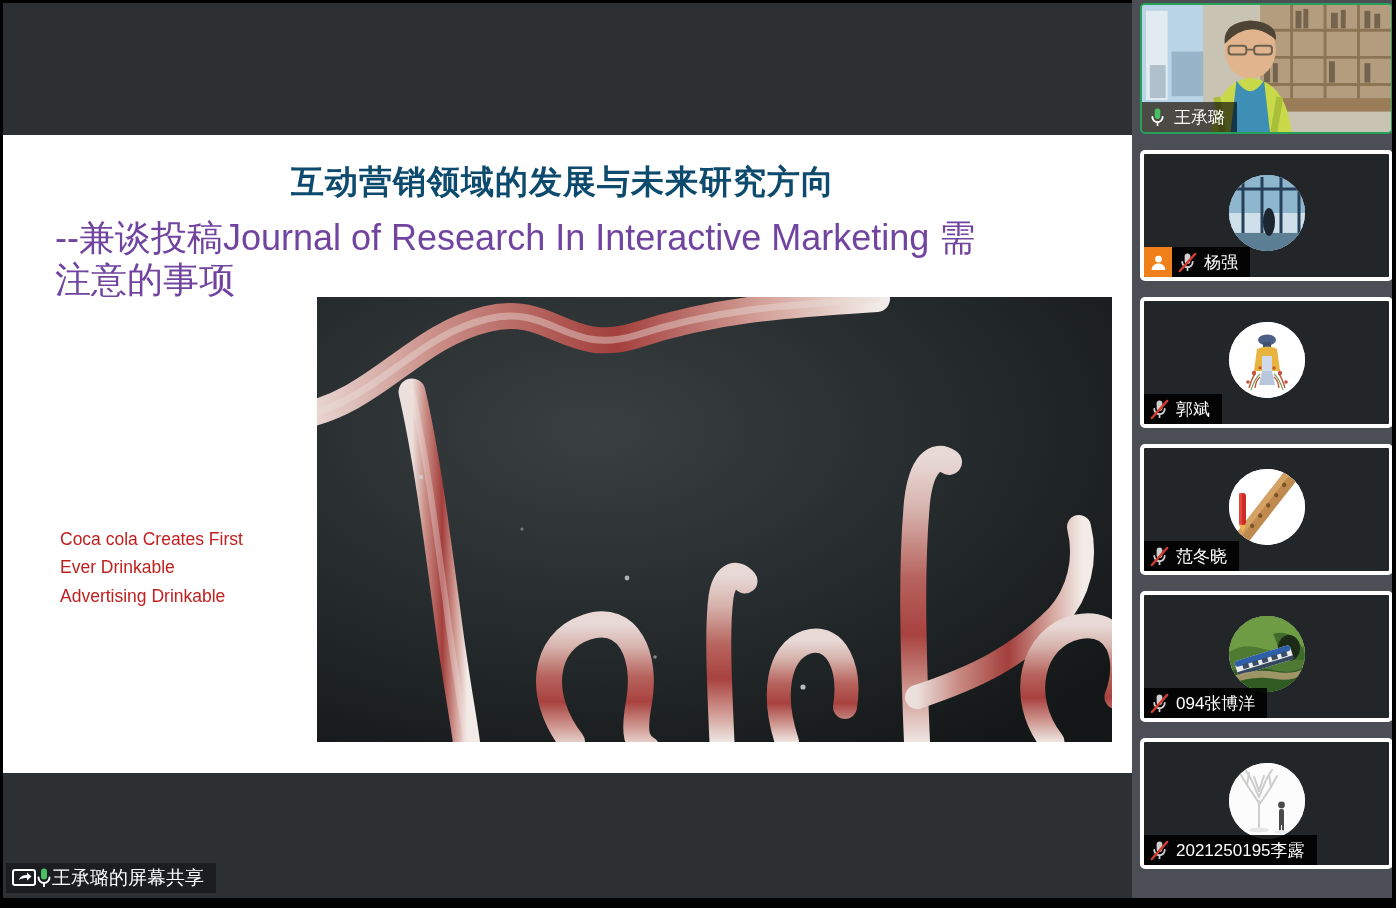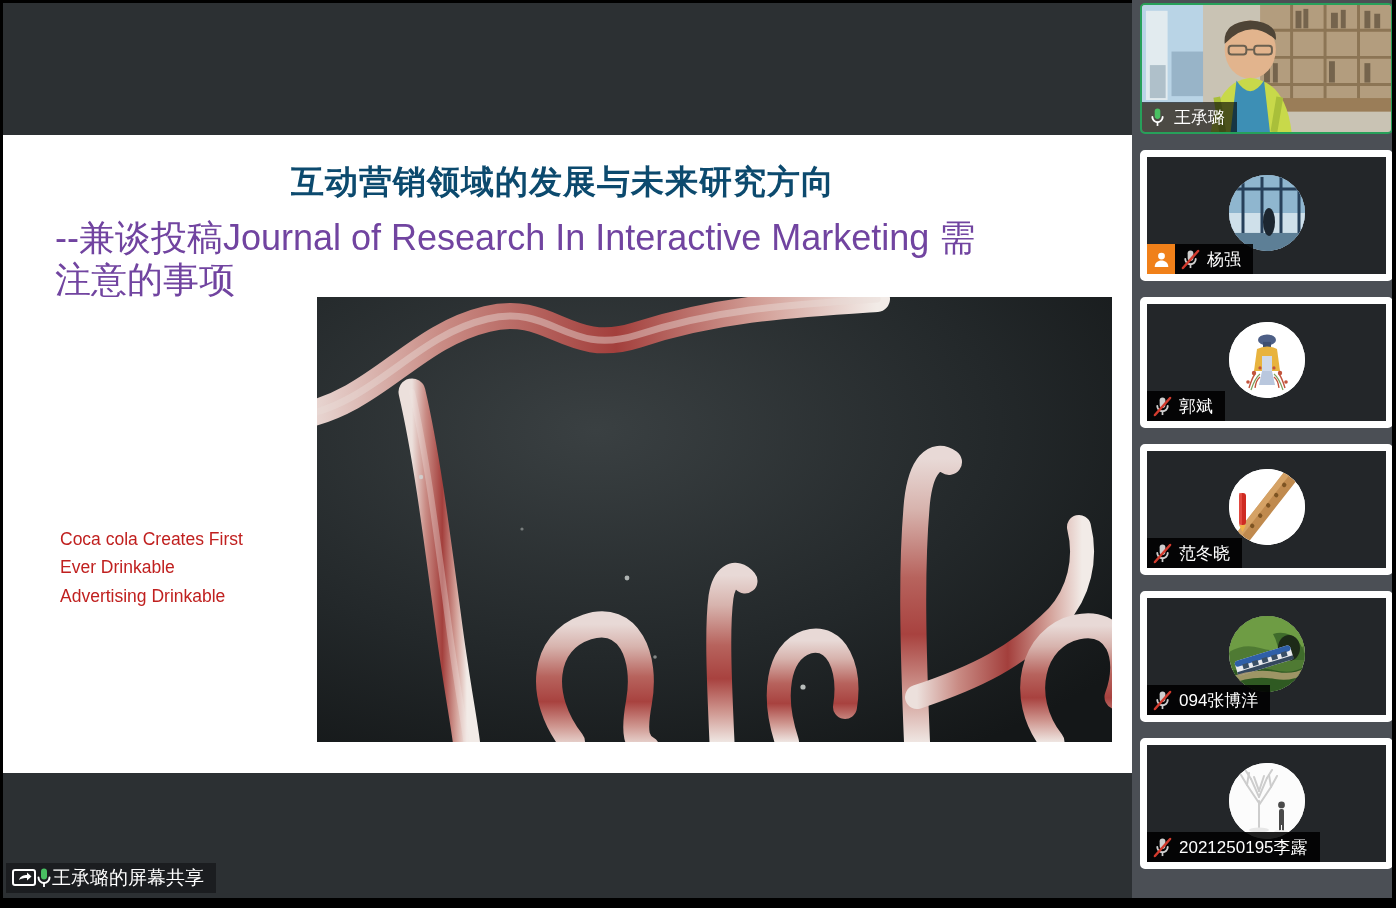--- a/index.html
+++ b/index.html
@@ -107,21 +107,21 @@
     padding: 3px 3px 0 8px;
   }
 
   .tile {
     position: relative;
     width: 253px;
     height: 131px;
     margin-bottom: 16px;
     background: #232629;
     border-radius: 5px;
-    border: 7px solid #ffffff;
+    border: 4px solid #ffffff;
     overflow: hidden;
   }
   .tile.speaking {
     border: 2px solid #27a05a;
     box-shadow: 0 0 0 1px #27a05a inset;
   }
 
   .tile .video-bg { position: absolute; inset: 0; }
   .tile svg.scene { display: block; width: 100%; height: 100%; }
 

